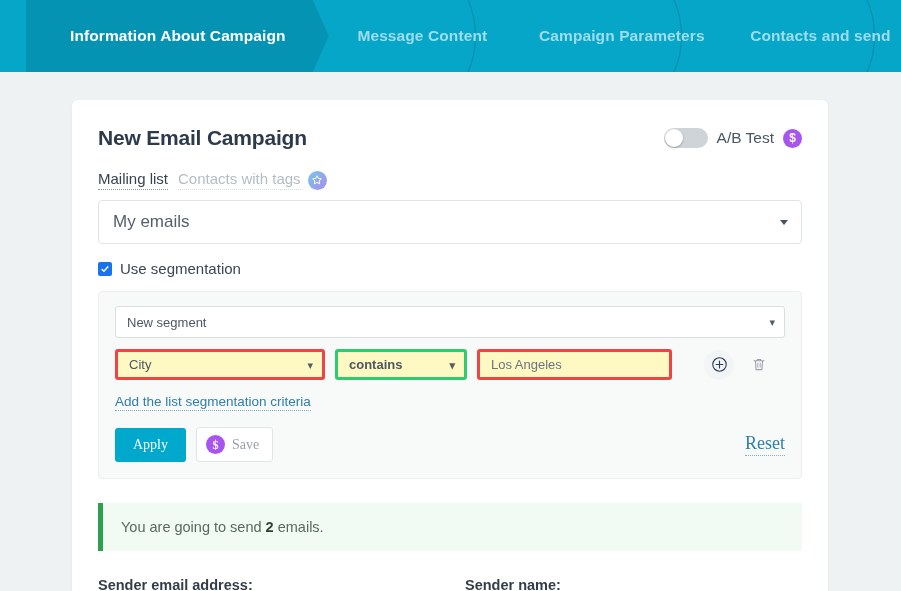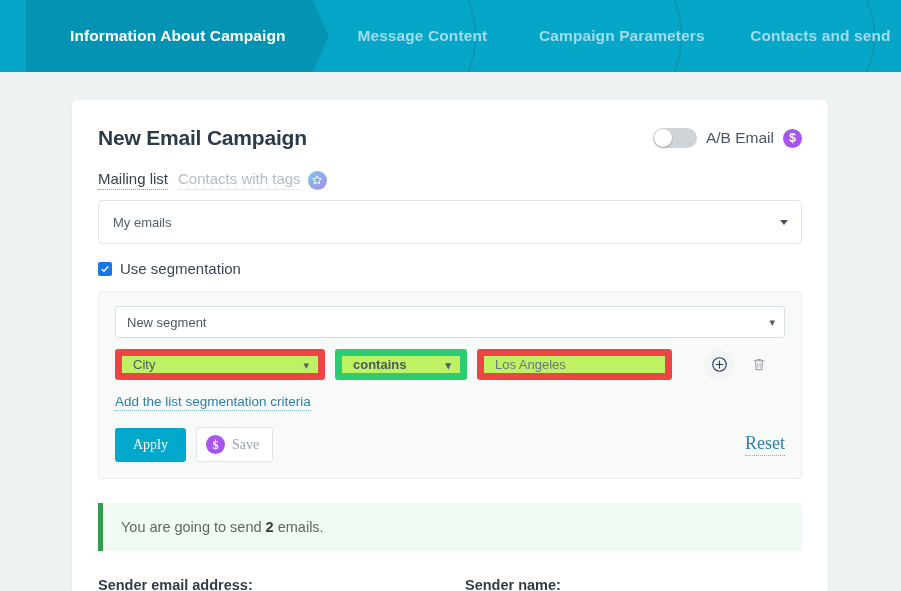--- a/index.html
+++ b/index.html
@@ -153,21 +153,21 @@
   
   .big-select {
     position: relative;
     margin-top: 10px;
     height: 42px;
     border: 1px solid #dfe4e8;
     border-radius: 4px;
     display: flex;
     align-items: center;
     padding: 0 14px;
-    font-size: 13px;
+    font-size: 17px;
     color: #555f6b;
     background: #fff;
     cursor: pointer;
   }
   .big-select .caret-tri {
     position: absolute;
     right: 13px; top: 50%;
     margin-top: -2px;
     width: 0; height: 0;
     border-left: 4px solid transparent;
@@ -224,23 +224,23 @@
 
   .seg-row {
     display: flex;
     align-items: center;
     gap: 10px;
     margin-top: 11px;
   }
   .seg-ctl {
     position: relative;
     height: 31px;
-    border: 7px solid #ef4444;
+    border: 3px solid #ef4444;
     border-radius: 3px;
-    background: #bef264;
+    background: #fef9c3;
     display: flex;
     align-items: center;
     padding: 0 11px;
     font-size: 13px;
     color: #4d5764;
     box-sizing: border-box;
     cursor: pointer;
   }
   .seg-ctl.sel { padding-right: 25px; }
   .field-attr { width: 210px; }
@@ -373,21 +373,21 @@
 
 <div class="card">
 
   <div class="card-head">
     <h1 class="page-title">New Email Campaign</h1>
 
     <div class="ab-wrap">
       <div class="toggle">
         <div class="knob"></div>
       </div>
-      <span class="ab-label">A/B Email</span>
+      <span class="ab-label">A/B Test</span>
       <span class="badge-dollar">$</span>
     </div>
   </div>
 
   <div class="list-tabs">
     <span class="list-tab">Mailing list</span>
     <span class="list-tab muted">Contacts with tags</span>
     <span class="star-badge">
       <svg width="12" height="12" viewBox="0 0 24 24">
           <path d="M12 3.5l2.6 5.3 5.9.85-4.25 4.15 1 5.85L12 16.9l-5.25 2.75 1-5.85L3.5 9.65l5.9-.85z" fill="none" stroke="#ffffff" stroke-width="2" stroke-linejoin="round"></path>

